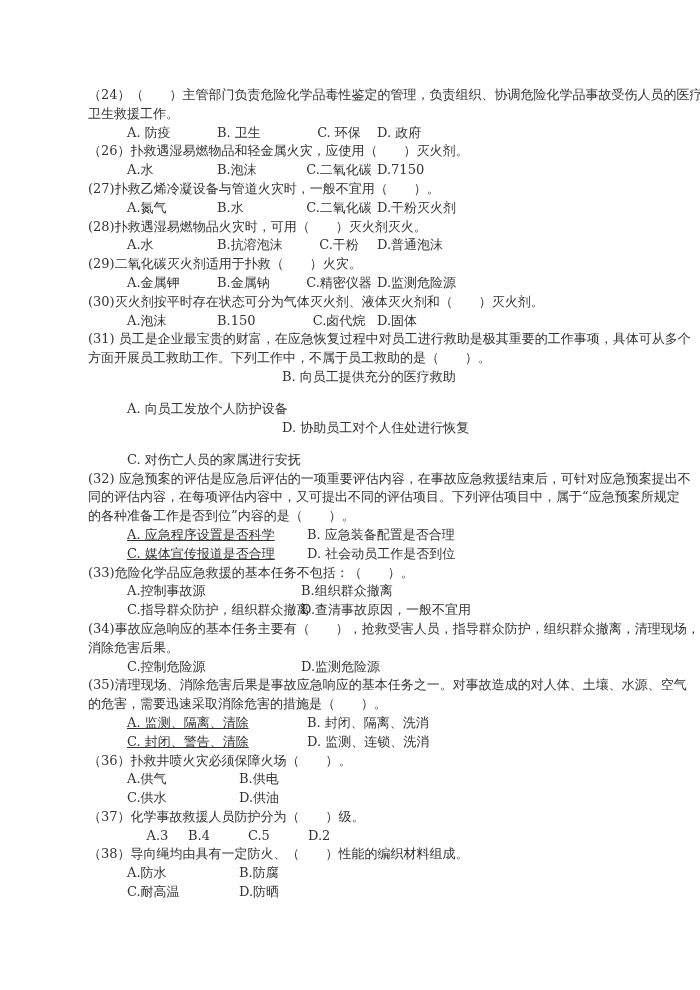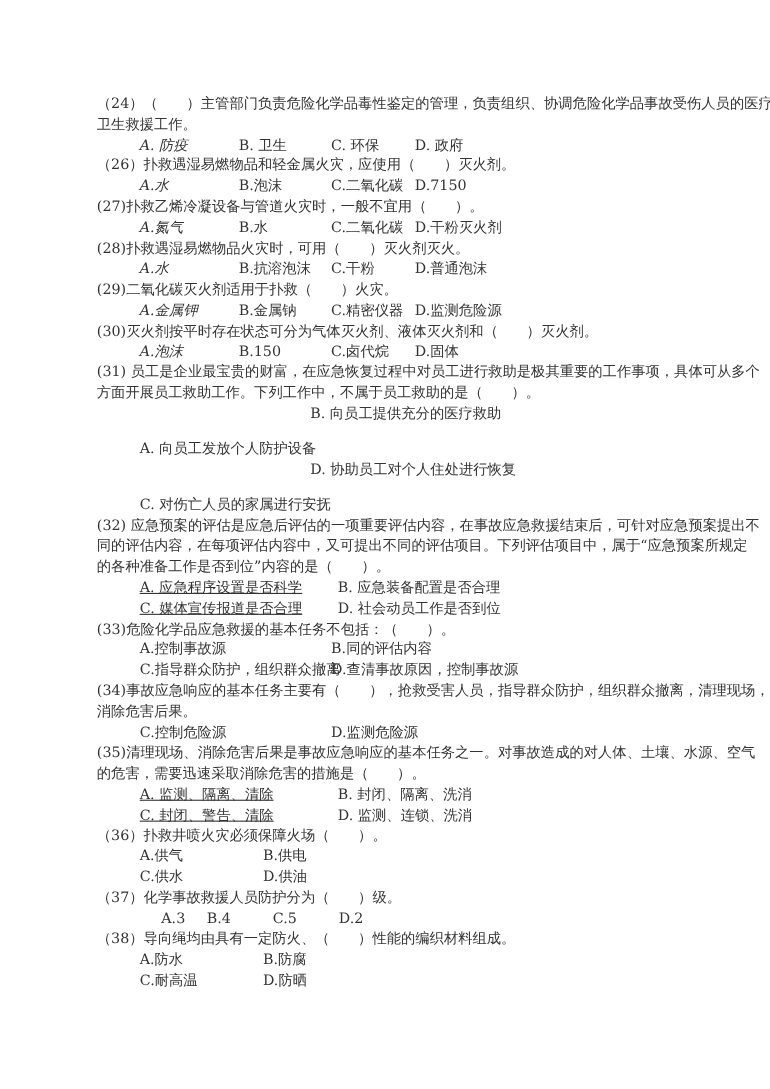--- a/index.html
+++ b/index.html
@@ -18,23 +18,23 @@
     font-size: 13px;
   }
   .qline {
     margin: 0;
     line-height: 18.8px;
     white-space: pre;
   }
   .opts { padding-left: 39px; }
   .opt { display: inline-block; white-space: pre; vertical-align: top; }
   
-  .row4 .opt:nth-child(1) { width: 90px; font-style: italic; }
+  .row4 .opt:nth-child(1) { width: 90px; }
   .row4 .opt:nth-child(2) { width: 84px; }
-  .row4 .opt:nth-child(3) { width: 76px; }
+  .row4 .opt:nth-child(3) { width: 76px; text-align: center; }
   
   .row4n .opt:nth-child(1) { width: 61px; text-align: center; }
   .row4n .opt:nth-child(2) { width: 60px; }
   .row4n .opt:nth-child(3) { width: 60px; }
   
   .w112 .opt:first-child { width: 112px; }
   .w155 .opt:first-child { width: 155px; margin-top: 32px; }
   .w174 .opt:first-child { width: 174px; }
   .w180 .opt:first-child { width: 180px; text-decoration: underline; }
 </style>
@@ -85,22 +85,22 @@
   <section>
     <p class="qline">(32) 应急预案的评估是应急后评估的一项重要评估内容，在事故应急救援结束后，可针对应急预案提出不</p>
     <p class="qline">同的评估内容，在每项评估内容中，又可提出不同的评估项目。下列评估项目中，属于“应急预案所规定</p>
     <p class="qline">的各种准备工作是否到位”内容的是（　　）。</p>
     <p class="qline opts w180"><span class="opt">A. 应急程序设置是否科学</span><span class="opt">B. 应急装备配置是否合理</span></p>
     <p class="qline opts w180"><span class="opt">C. 媒体宣传报道是否合理</span><span class="opt">D. 社会动员工作是否到位</span></p>
   </section>
 
   <section>
     <p class="qline">(33)危险化学品应急救援的基本任务不包括：（　　）。</p>
-    <p class="qline opts w174"><span class="opt">A.控制事故源</span><span class="opt">B.同的评估内容</span></p>
-    <p class="qline opts w174"><span class="opt">C.指导群众防护，组织群众撤离</span><span class="opt">D.查清事故原因，控制事故源</span></p>
+    <p class="qline opts w174"><span class="opt">A.控制事故源</span><span class="opt">B.组织群众撤离</span></p>
+    <p class="qline opts w174"><span class="opt">C.指导群众防护，组织群众撤离</span><span class="opt">D.查清事故原因，一般不宜用</span></p>
   </section>
 
   <section>
     <p class="qline">(34)事故应急响应的基本任务主要有（　　），抢救受害人员，指导群众防护，组织群众撤离，清理现场，</p>
     <p class="qline">消除危害后果。</p>
     <p class="qline opts w174"><span class="opt">C.控制危险源</span><span class="opt">D.监测危险源</span></p>
   </section>
 
   <section>
     <p class="qline">(35)清理现场、消除危害后果是事故应急响应的基本任务之一。对事故造成的对人体、土壤、水源、空气</p>

